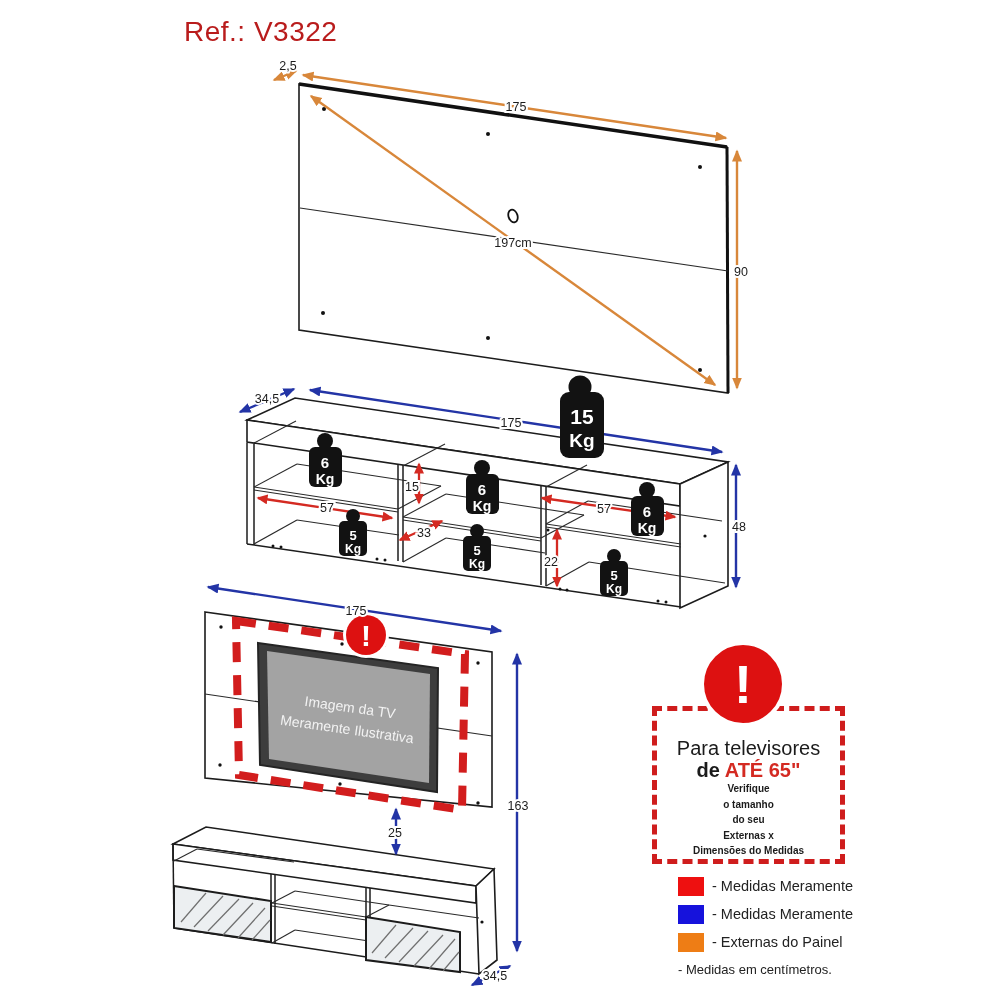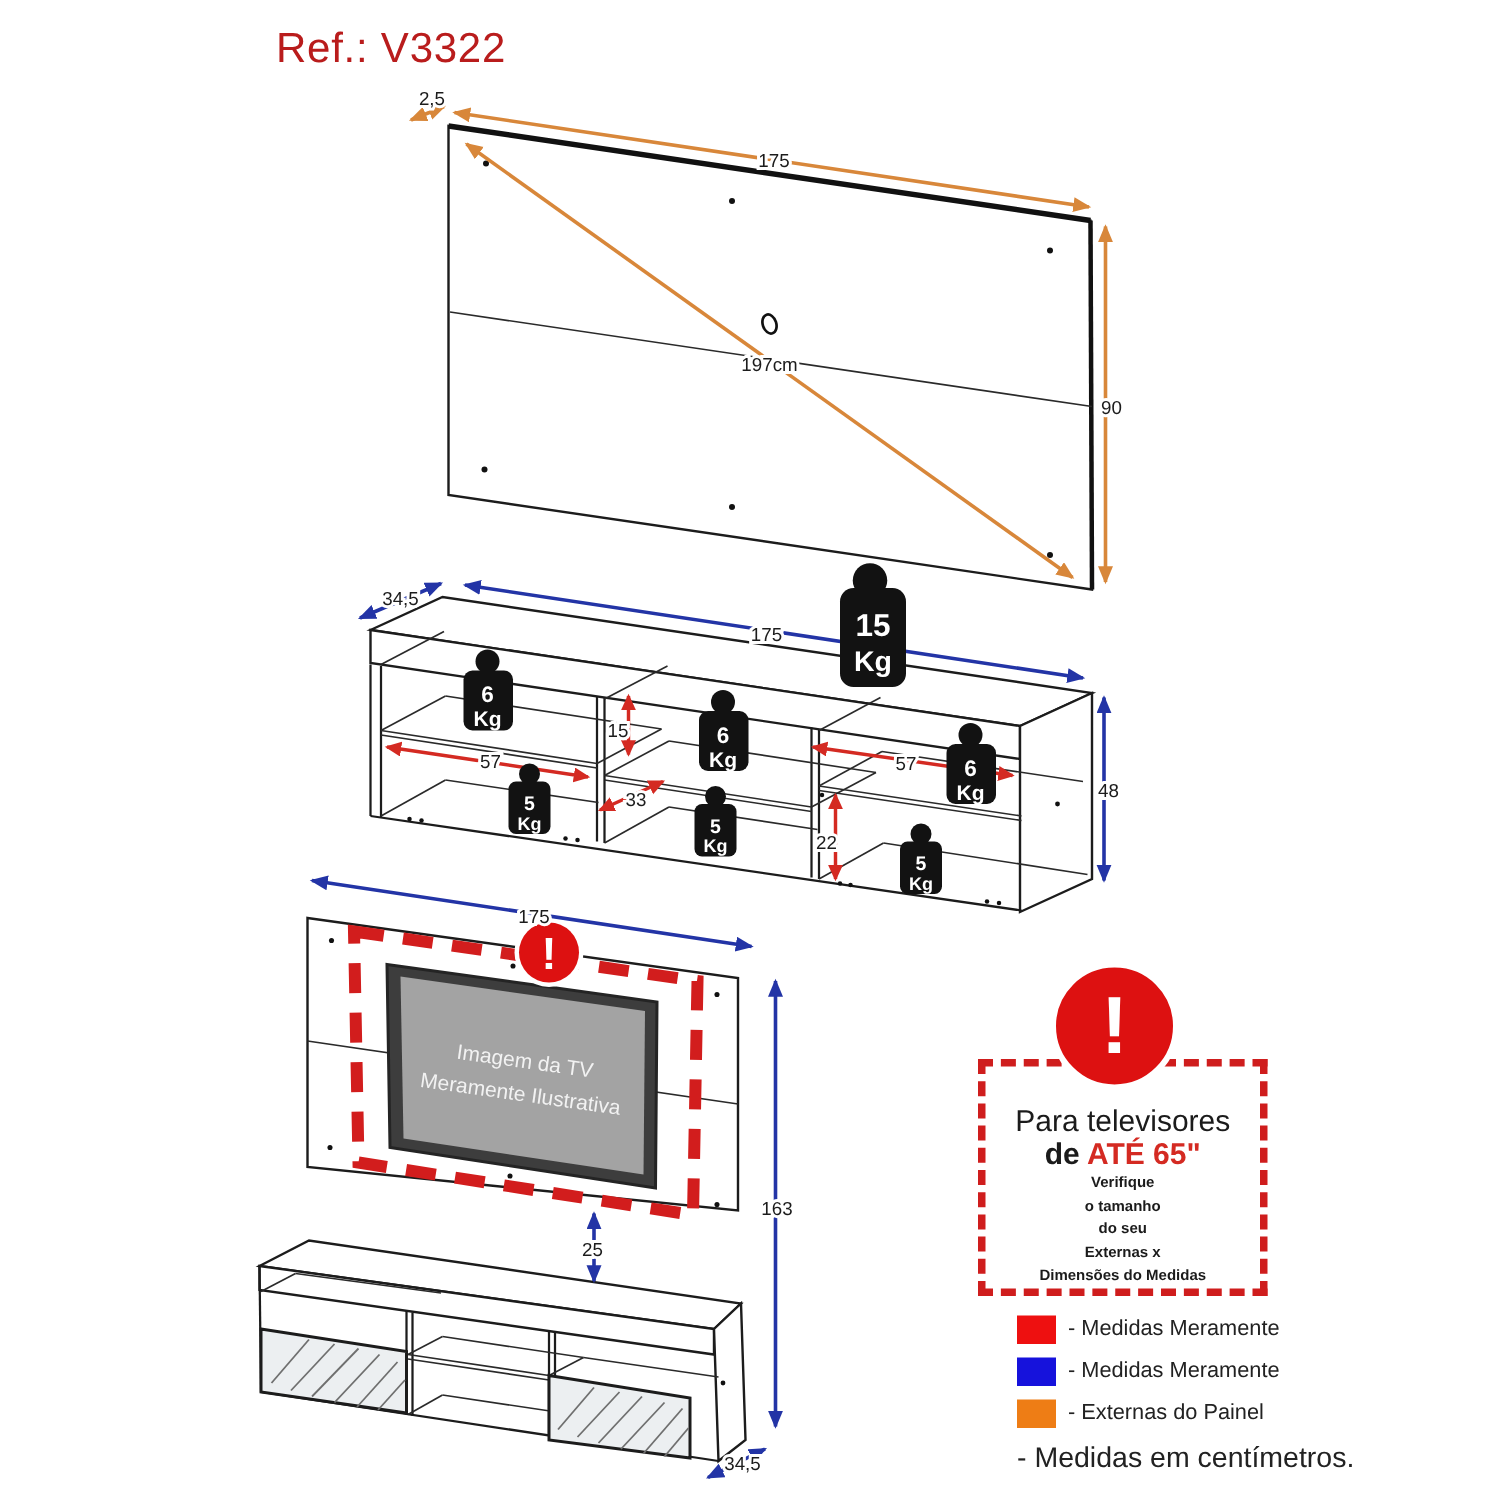--- a/index.html
+++ b/index.html
@@ -26,21 +26,21 @@
   .warn-box .l1{margin-top:26px;font-size:20px;font-weight:normal;line-height:22px;}
   .warn-box .l2{font-size:20px;font-weight:bold;line-height:22px;}
   .warn-box .l2 .hl{color:#d42a22;}
   .warn-box .small{font-size:10px;font-weight:bold;line-height:15.5px;}
   .warn-box .small:first-of-type{margin-top:3px;}
   
   .legend{position:absolute;left:678px;top:876px;z-index:2;}
   .lrow{display:flex;align-items:center;height:20px;margin-bottom:8px;}
   .swatch{width:26px;height:19px;margin-right:8px;flex:0 0 auto;}
   .lrow .ltxt{font-size:14.5px;color:#222;}
-  .lnote{font-size:19px;color:#222;margin-top:10px;}
+  .lnote{font-size:13px;color:#222;margin-top:10px;}
 </style>
 </head>
 <body>
 
 <div class="stage">
 
   <div class="title">Ref.: V3322</div>
 
   <svg width="1000" height="1000" viewBox="0 0 1000 1000">
     <defs>

